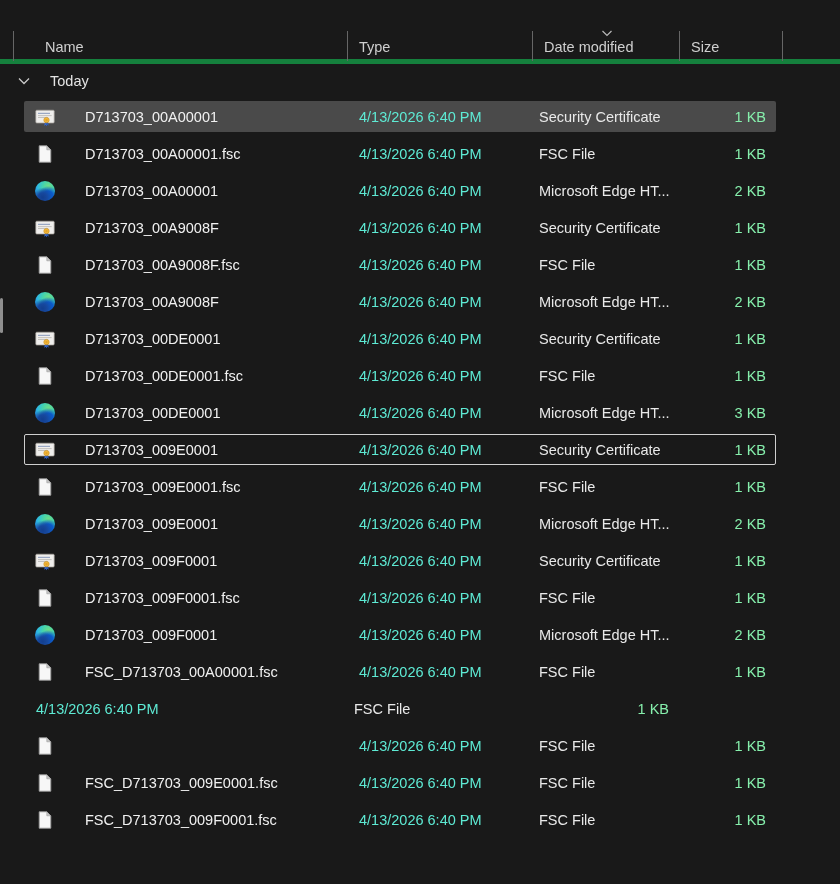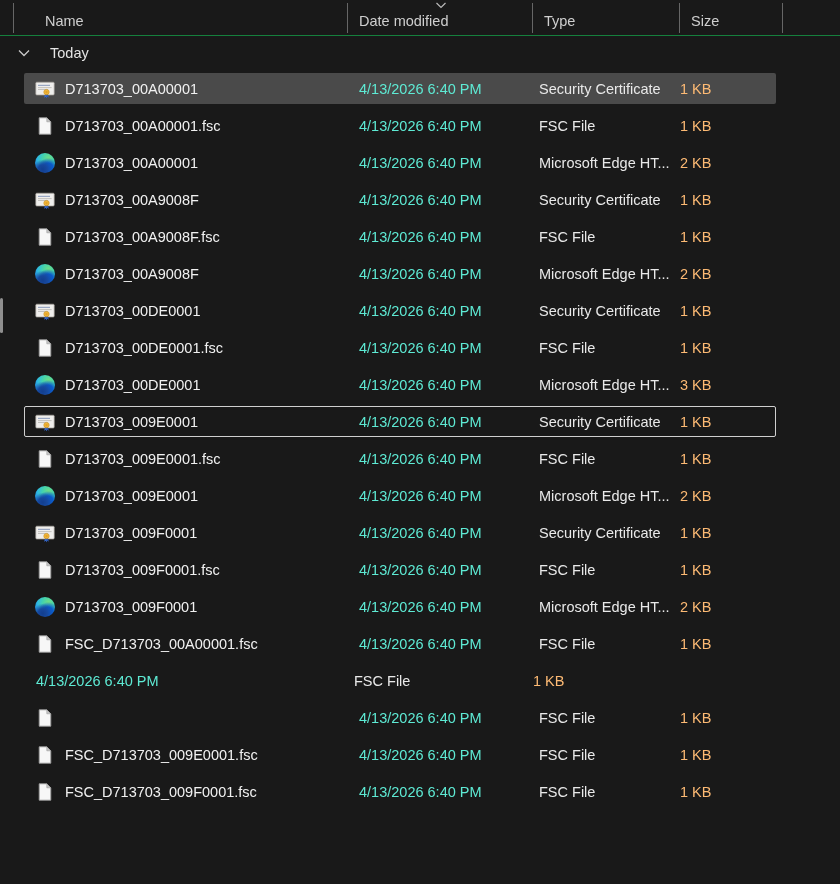--- a/index.html
+++ b/index.html
@@ -15,21 +15,22 @@
 
   
   .grid-cols { display: grid; grid-template-columns: 348px 185px 147px 103px 1fr; }
 
   
   .header {
     position: relative;
     height: 36px;
     color: #cfcfcf;
     font-size: 14.5px;
-    border-bottom: 1px solid #15803d;
+    border-bottom: 5px solid #15803d;
+    margin-top: 28px;
   }
   .header .grid-cols { height: 100%; }
   .hcell { position: relative; display: flex; align-items: center; height: 100%; cursor: default; }
   .hcell .hlabel { padding-top: 6px; }
   .hc-name .hlabel { padding-left: 45px; }
   .hc-date .hlabel { padding-left: 11px; }
   .hc-type .hlabel { padding-left: 11px; }
   .hc-size .hlabel { padding-left: 11px; }
   .sort-indicator {
     position: absolute; top: 2px; left: 50%; transform: translateX(-50%);
@@ -61,25 +62,25 @@
     position: absolute; left: 24px; top: 3px; width: 752px; height: 31px;
     display: grid; grid-template-columns: 323px 185px 147px 97px;
     align-items: center;
     border-radius: 2px;
     border: 1px solid transparent;
     font-size: 14.5px;
   }
   .row--selected .row-surface { background: #4a4a4a; }
   .row--focused .row-surface { border-color: #cfcfcf; }
   .cell { white-space: nowrap; overflow: hidden; }
-  .c-name { display: flex; align-items: center; padding-left: 10px; color: #f1f1f1; }
+  .c-name { display: flex; align-items: center; padding-left: 10px; color: #f1f1f1; gap: 20px; }
   .c-name .txt { margin-left: 10px; }
   .c-date { padding-left: 11px; color: #5eead4; }
   .c-type { padding-left: 6px; color: #e9e9e9; }
-  .c-size { padding-right: 11px; color: #fdba74; }
+  .c-size { padding-right: 11px; text-align: right; color: #86efac; }
 
   
   .icon { width: 20px; height: 20px; flex: 0 0 auto; position: relative; }
   .icon svg { display: block; width: 20px; height: 20px; }
   .icon-edge {
     border-radius: 50%;
     background:
       radial-gradient(circle at 38% 82%, #123e8e 0%, #16489e 22%, rgba(22,72,158,0) 48%),
       radial-gradient(circle at 66% 74%, #0b5ac9 0%, #0b5ac9 24%, rgba(11,90,201,0) 50%),
       radial-gradient(circle at 68% 26%, #6fdf84 0%, #43d2ae 30%, #2fb9e1 55%, #1f83dc 78%, #1a5cbe 100%);
@@ -93,32 +94,32 @@
 </style>
 </head>
 <body>
 
 <div class="view">
 
   <div class="header">
     <div class="grid-cols">
       <div class="hcell hc-name">
         <span class="hlabel">Name</span>
+      </div>
+      <div class="hcell hc-type">
+        <span class="hlabel">Type</span>
       </div>
       <div class="hcell hc-date">
         <span class="sort-indicator">
           <svg viewBox="0 0 11 7">
               <path d="M1 1 L5.5 5.5 L10 1" fill="none" stroke="currentColor" stroke-width="1.2"></path>
             </svg>
         </span>
         <span class="hlabel">Date modified</span>
       </div>
-      <div class="hcell hc-type">
-        <span class="hlabel">Type</span>
-      </div>
       <div class="hcell hc-size">
         <span class="hlabel">Size</span>
       </div>
       <div class="hcell"></div>
     </div>
     <div class="vsep vsep-0"></div>
     <div class="vsep vsep-1"></div>
     <div class="vsep vsep-2"></div>
     <div class="vsep vsep-3"></div>
     <div class="vsep vsep-4"></div>

